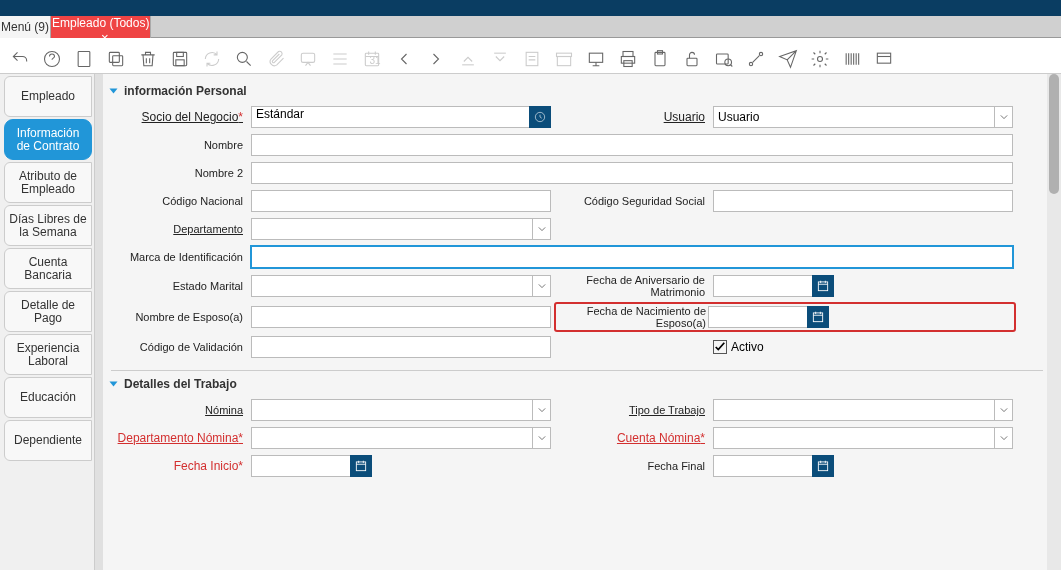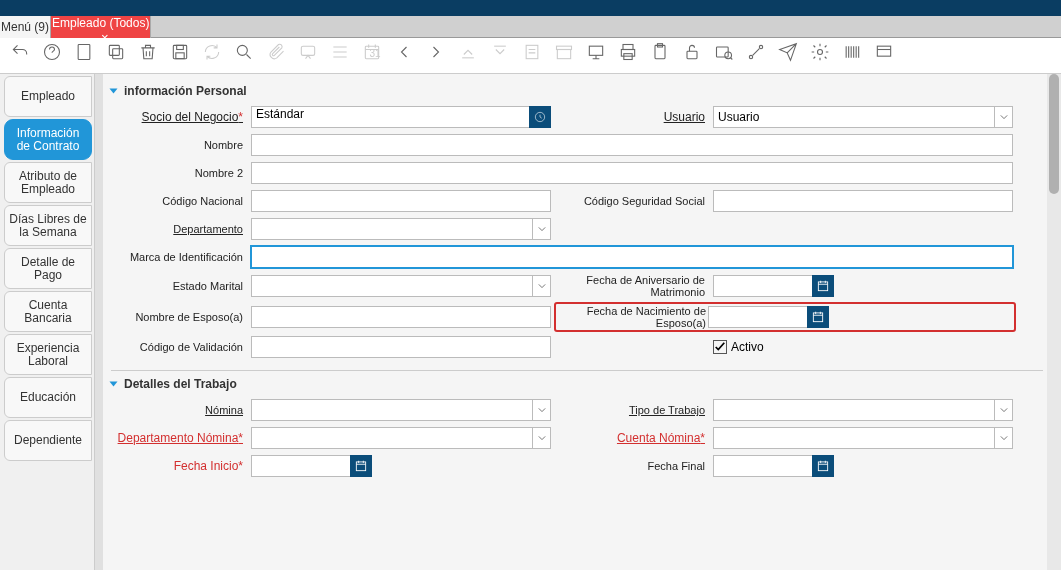--- a/index.html
+++ b/index.html
@@ -3,21 +3,21 @@
 <meta charset="utf-8">
 <style>
 * { margin:0; padding:0; box-sizing:border-box; font-family:Arial,sans-serif; font-size:12px; }
 body { background:#e8e8e8; width:1061px; height:570px; overflow:hidden; position:relative; }
 .titlebar { height:16px; background:#0a3d62; }
 .tabbar { height:22px; background:#d0d0d0; display:flex; border-bottom:1px solid #999; }
 .tab { height:22px; padding:0 1px; display:flex; align-items:center; font-size:11px; cursor:pointer; border-right:1px solid #aaa; }
 .tab.menu { background:#f5f5f5; color:#333; }
 .tab.active { background:#ef4444; color:#fff;flex-direction:column; }
 .tab .tab-close { margin-left:8px; font-size:13px; color:#fff; }
-.toolbar { height:36px; background:#fff; border-bottom:1px solid #ccc; display:flex; align-items:flex-start; padding:0 6px; gap:4px; }
+.toolbar { height:36px; background:#fff; border-bottom:1px solid #ccc; display:flex; align-items:flex-end; padding:0 6px; gap:4px; }
 .tbtn { width:28px; height:28px; display:flex; align-items:center; justify-content:center; cursor:pointer; color:#555; border-radius:2px; }
 .tbtn svg { width:20px; height:20px; stroke:#666; fill:none; stroke-width:1.3; }
 .tbtn.disabled svg { stroke:#ccc; }
 .main { display:flex; height:calc(570px - 16px - 22px - 36px); }
 .sidebar { width:95px; background:#f0f0f0; border-right:1px solid #ccc; overflow:hidden; }
 .sidetab { width:88px; height:41px; margin:2px 0 2px 4px; background:#f8f8f8; border:1px solid #ccc; border-radius:6px 0 0 6px; display:flex; align-items:center; justify-content:center; text-align:center; font-size:11px; color:#333; padding:2px 4px; cursor:pointer; line-height:13px; }
 .sidetab.first { margin-top:2px; }
 .sidetab.active { background:#2196d8; color:#fff; border-color:#2196d8;border-radius:9px; }
 .content { flex:1; background:#f5f5f5; overflow:auto; position:relative; padding:6px 18px 6px 8px; }
 .lscroll { width:8px; background:#e0e0e0; }
@@ -237,24 +237,24 @@
     <div class="sidetab active">
         <span>Información de Contrato</span>
       </div>
     <div class="sidetab">
         <span>Atributo de Empleado</span>
       </div>
     <div class="sidetab">
         <span>Días Libres de la Semana</span>
       </div>
     <div class="sidetab">
+        <span>Cuenta Bancaria</span>
+      </div>
+    <div class="sidetab">
         <span>Detalle de Pago</span>
-      </div>
-    <div class="sidetab">
-        <span>Cuenta Bancaria</span>
       </div>
     <div class="sidetab">
         <span>Experiencia Laboral</span>
       </div>
     <div class="sidetab">
         <span>Educación</span>
       </div>
     <div class="sidetab">
         <span>Dependiente</span>
       </div>

